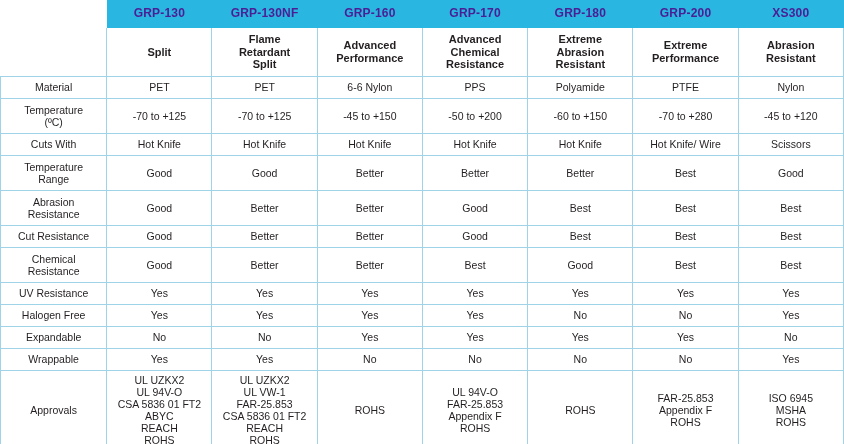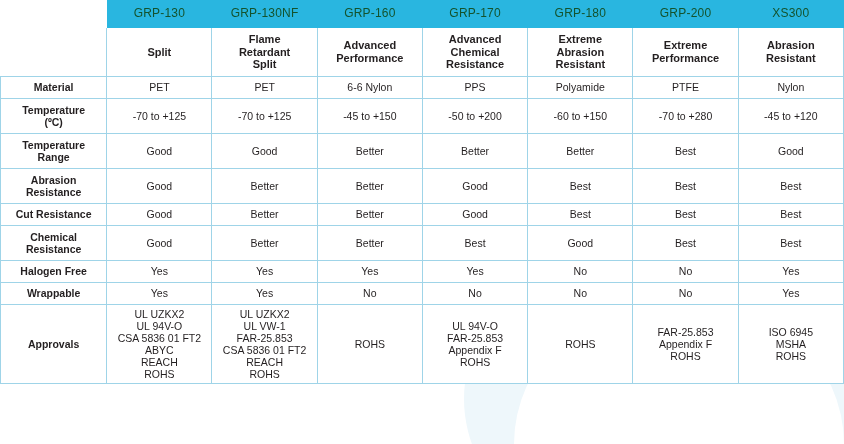--- a/index.html
+++ b/index.html
@@ -50,22 +50,22 @@
     border: 1px solid #9fd4e8;
     text-align: center;
     vertical-align: middle;
     font-size: 10.5px;
     color: #231f20;
     padding: 2px 2px;
     line-height: 1.15;
   }
   tr.header-row th {
     background: #29b6e0;
-    color: #14532d;
-    font-weight: normal;
+    color: #4c1d95;
+    font-weight: bold;
     font-size: 12px;
     height: 22px;
     border: 1px solid #29b6e0;
     letter-spacing: .2px;
   }
   tr.header-row th.corner {
     background: #ffffff;
     border: 1px solid #ffffff;
   }
   tr.subhead-row td {
@@ -74,21 +74,21 @@
     font-size: 11px;
     color: #231f20;
     height: 44px;
     border-top: 1px solid #29b6e0;
   }
   tr.subhead-row td.corner2 {
     border-left: 1px solid #ffffff;
     border-bottom: 1px solid #9fd4e8;
   }
   td.rowlabel {
-    font-weight: bold;
+    font-weight: normal;
     font-size: 10.5px;
     background: #ffffff;
   }
   td.data { background: #ffffff; }
   tr.tall td { height: 30px; }
   tr.short td { height: 17px; }
   tr.approvals td { height: 74px; vertical-align: middle; }
   .multiline { white-space: pre-line; }
 </style>
 </head>
@@ -157,20 +157,30 @@
 (ºC)</td>
       <td class="data multiline">-70 to +125</td>
       <td class="data multiline">-70 to +125</td>
       <td class="data multiline">-45 to +150</td>
       <td class="data multiline">-50 to +200</td>
       <td class="data multiline">-60 to +150</td>
       <td class="data multiline">-70 to +280</td>
       <td class="data multiline">-45 to +120</td>
     </tr>
 
+    <tr class="short">
+      <td class="rowlabel multiline">Cuts With</td>
+      <td class="data multiline">Hot Knife</td>
+      <td class="data multiline">Hot Knife</td>
+      <td class="data multiline">Hot Knife</td>
+      <td class="data multiline">Hot Knife</td>
+      <td class="data multiline">Hot Knife</td>
+      <td class="data multiline">Hot Knife/ Wire</td>
+      <td class="data multiline">Scissors</td>
+    </tr>
 
     <tr class="tall">
       <td class="rowlabel multiline">Temperature
 Range</td>
       <td class="data multiline">Good</td>
       <td class="data multiline">Good</td>
       <td class="data multiline">Better</td>
       <td class="data multiline">Better</td>
       <td class="data multiline">Better</td>
       <td class="data multiline">Best</td>
@@ -206,32 +216,52 @@
 Resistance</td>
       <td class="data multiline">Good</td>
       <td class="data multiline">Better</td>
       <td class="data multiline">Better</td>
       <td class="data multiline">Best</td>
       <td class="data multiline">Good</td>
       <td class="data multiline">Best</td>
       <td class="data multiline">Best</td>
     </tr>
 
+    <tr class="short">
+      <td class="rowlabel multiline">UV Resistance</td>
+      <td class="data multiline">Yes</td>
+      <td class="data multiline">Yes</td>
+      <td class="data multiline">Yes</td>
+      <td class="data multiline">Yes</td>
+      <td class="data multiline">Yes</td>
+      <td class="data multiline">Yes</td>
+      <td class="data multiline">Yes</td>
+    </tr>
 
     <tr class="short">
       <td class="rowlabel multiline">Halogen Free</td>
       <td class="data multiline">Yes</td>
       <td class="data multiline">Yes</td>
       <td class="data multiline">Yes</td>
       <td class="data multiline">Yes</td>
       <td class="data multiline">No</td>
       <td class="data multiline">No</td>
       <td class="data multiline">Yes</td>
     </tr>
 
+    <tr class="short">
+      <td class="rowlabel multiline">Expandable</td>
+      <td class="data multiline">No</td>
+      <td class="data multiline">No</td>
+      <td class="data multiline">Yes</td>
+      <td class="data multiline">Yes</td>
+      <td class="data multiline">Yes</td>
+      <td class="data multiline">Yes</td>
+      <td class="data multiline">No</td>
+    </tr>
 
     <tr class="short">
       <td class="rowlabel multiline">Wrappable</td>
       <td class="data multiline">Yes</td>
       <td class="data multiline">Yes</td>
       <td class="data multiline">No</td>
       <td class="data multiline">No</td>
       <td class="data multiline">No</td>
       <td class="data multiline">No</td>
       <td class="data multiline">Yes</td>

